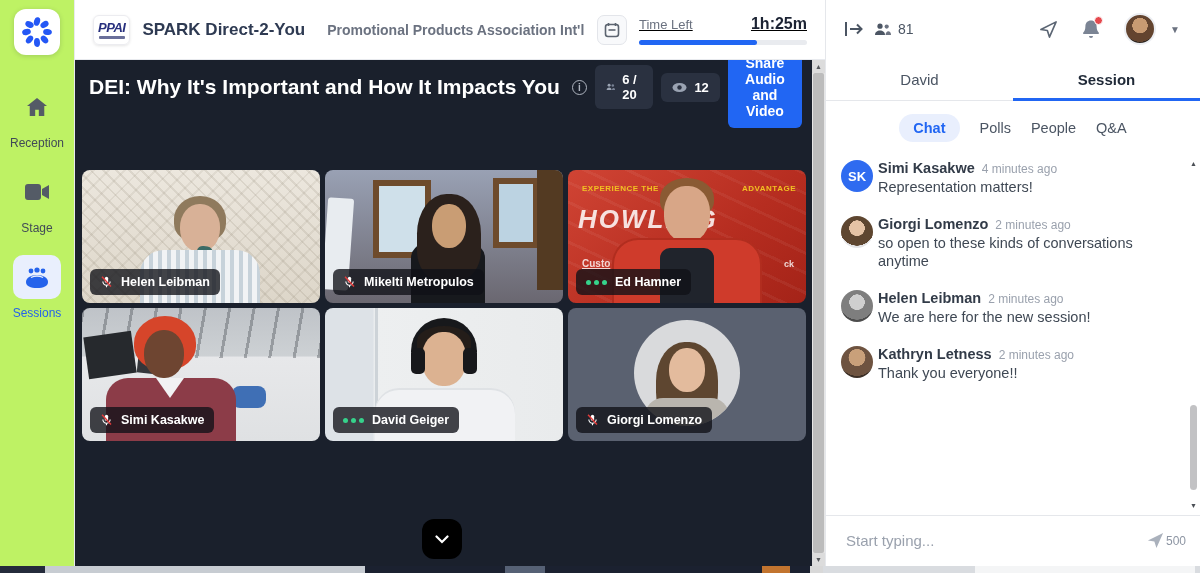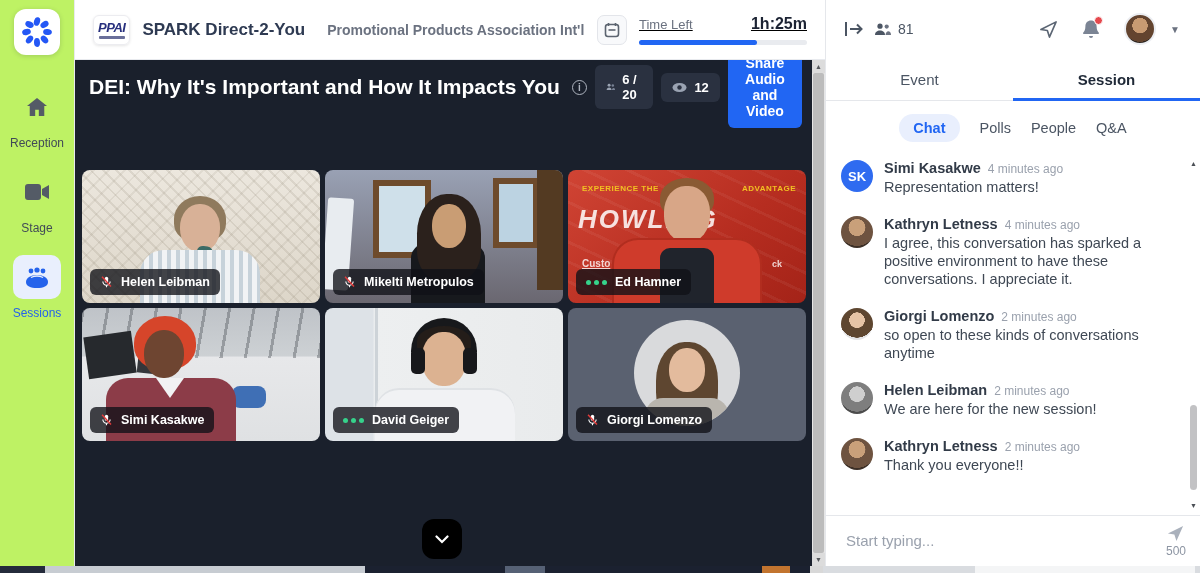--- a/index.html
+++ b/index.html
@@ -67,21 +67,21 @@
   .t2 .chair { width:74px; height:60px; left:86px; top:74px; background:#17191d; border-radius:14px 14px 0 0; }
   .t2 .hair { width:64px; height:86px; left:92px; top:24px; background:#2b211c; border-radius:46% 46% 34% 34%; }
   .t2 .head { width:34px; height:44px; left:107px; top:34px; background:#c99d74; border-radius:48%; }
   
   .t3 { background:linear-gradient(140deg,#d04434 0%,#b62d20 60%,#a42318 100%); }
   .t3 .tex { inset:0; background:repeating-linear-gradient(25deg, rgba(255,255,255,.05) 0 3px, transparent 3px 18px); }
   .t3 .bt1 { left:14px; top:14px; color:#f2c021; font-size:8px; font-weight:800; letter-spacing:.5px; }
   .t3 .bt2 { right:10px; top:14px; color:#f2c021; font-size:8px; font-weight:800; letter-spacing:.5px; }
   .t3 .bword { left:10px; top:34px; color:rgba(255,255,255,.85); font-size:26px; font-weight:800; font-style:italic; letter-spacing:2px; }
   .t3 .bb1 { left:14px; bottom:34px; color:rgba(255,255,255,.8); font-size:10px; font-weight:700;text-decoration:underline; }
-  .t3 .bb2 { right:24px; bottom:34px; color:rgba(255,255,255,.8); font-size:9px; font-weight:700; }
+  .t3 .bb2 { right:12px; bottom:34px; color:rgba(255,255,255,.8); font-size:9px; font-weight:700; }
   .t3 .hair { width:54px; height:40px; left:92px; top:8px; background:#8a5a33; border-radius:50% 50% 40% 40%; }
   .t3 .head { width:46px; height:56px; left:96px; top:16px; background:#d8a687; border-radius:46%; }
   .t3 .body { width:150px; height:70px; left:44px; top:68px; border-radius:26px 26px 0 0; background:#cf3b2b; box-shadow:inset 0 0 0 2px rgba(120,20,10,.35); }
   .t3 .inner { width:54px; height:60px; left:92px; top:78px; background:#20242c; border-radius:10px 10px 0 0; }
   
   .t4 { background:linear-gradient(180deg,#bfc3c8 0%,#cdd1d4 36%,#e7e8ea 37%,#dfe1e3 100%); }
   .t4 .beams { left:0; top:0; right:0; height:50px; background:repeating-linear-gradient(100deg, rgba(88,93,99,.45) 0 3px, transparent 3px 24px); }
   .t4 .dark1 { width:48px; height:42px; left:4px; top:26px; background:#26292d; transform:rotate(-8deg); }
   .t4 .dark2 { width:30px; height:26px; left:56px; top:40px; background:#33363b; transform:rotate(6deg); }
   .t4 .bag { width:34px; height:22px; left:150px; top:78px; background:#3f6fb5; border-radius:8px; }
@@ -131,39 +131,39 @@
   .tabs { display:flex; border-bottom:1px solid #e5e7eb; flex:none; height:43px; }
   .tab { flex:1; text-align:center; line-height:43px; font-size:15px; color:#4b5563; position:relative; cursor:pointer; }
   .tab.active { color:#1f2937; font-weight:700; }
   .tab.active::after { content:""; position:absolute; left:0; right:0; bottom:-1px; height:3px; background:#2166f3; }
 
   .subtabs { display:flex; align-items:center; justify-content:center; gap:20px; height:53px; flex:none; font-size:14.5px; color:#4b5563; }
   .subtab { cursor:pointer; }
   .subtab.active { background:#e9effd; color:#2166f3; font-weight:700; border-radius:16px; padding:6px 14px; }
 
   .messages { flex:1; padding:6px 30px 0 15px; overflow:hidden; position:relative; }
-  .msg { display:flex; gap:11px; margin-bottom:19px; }
+  .msg { display:flex; gap:5px; margin-bottom:19px; }
   .avatar { width:32px; height:32px; border-radius:50%; flex:none; }
   .av-initials { background:#2f6bf0; color:#fff; font-size:13px; font-weight:700; display:flex; align-items:center; justify-content:center; }
   .av-kathryn { background:radial-gradient(circle at 50% 36%, #c9a07a 0 32%, #6e5340 33% 70%, #3c2f26 71%); }
   .av-giorgi { background:radial-gradient(circle at 50% 38%, #e5c3a5 0 30%, #5e4630 31% 68%, #e4e4e6 69%); }
   .av-helen { background:radial-gradient(circle at 50% 38%, #cfcfcf 0 30%, #7e7e7e 31% 68%, #4c4c4c 69%); }
   .msg-head { font-size:14.5px; font-weight:700; color:#323b48; }
   .msg-time { font-size:12px; font-weight:400; color:#9aa1ad; margin-left:7px; }
   .msg-text { font-size:14.5px; color:#3f4854; line-height:1.24; margin-top:3px; }
 
   .chat-scroll { position:absolute; right:1px; top:4px; bottom:4px; width:11px; }
   .chat-scroll .c-arrow { position:absolute; left:0; width:11px; height:11px; color:#4b4f55; font-size:7px; line-height:11px; text-align:center; }
   .chat-scroll .c-up { top:0; } .chat-scroll .c-down { bottom:0; }
   .chat-scroll .c-thumb { position:absolute; left:2px; width:7px; top:70%; height:24%; background:#c2c2c4; border-radius:4px; }
 
   .composer { border-top:1px solid #e5e7eb; height:58px; flex:none; display:flex; align-items:center; padding:0 14px 8px 20px; gap:10px; }
   .composer input { flex:1; border:none; outline:none; font-family:inherit; font-size:15px; color:#333; background:transparent; }
   .composer input::placeholder { color:#9aa1ad; }
-  .send-col { display:flex; flex-direction:column; align-items:center; gap:1px; }
+  .send-col { display:flex; flex-direction:row; align-items:center; gap:1px; }
   .char-count { font-size:12px; color:#8d95a3; }
 
   svg { display:block; }
 </style>
 </head>
 <body>
 
 <div class="app">
 
   <nav class="sidebar">
@@ -427,48 +427,41 @@
           <path d="M9 1.5c3.4 0 5.6 2.4 5.6 5.8 0 3.6 1 5 2.1 6.1.5.5.2 1.6-.7 1.6H2c-.9 0-1.2-1.1-.7-1.6 1.1-1.1 2.1-2.5 2.1-6.1C3.4 3.9 5.6 1.5 9 1.5z" fill="#7b8494"></path>
           <path d="M7 17a2 2 0 0 0 4 0z" fill="#7b8494"></path>
         </svg>
         <span class="bell-dot"></span>
       </div>
       <div class="me-avatar"></div>
       <span class="chev">▼</span>
     </div>
 
     <div class="tabs">
-      <div class="tab">Event</div>
+      <div class="tab">David</div>
       <div class="tab active">Session</div>
     </div>
 
     <div class="subtabs">
       <span class="subtab active">Chat</span>
       <span class="subtab">Polls</span>
       <span class="subtab">People</span>
       <span class="subtab">Q&amp;A</span>
     </div>
 
     <div class="messages">
 
       <div class="msg">
         <div class="avatar av-initials">SK</div>
         <div>
           <div class="msg-head"><span>Simi Kasakwe</span><span class="msg-time">4 minutes ago</span></div>
           <div class="msg-text">Representation matters!</div>
         </div>
       </div>
 
-      <div class="msg">
-        <div class="avatar av-kathryn"></div>
-        <div>
-          <div class="msg-head"><span>Kathryn Letness</span><span class="msg-time">4 minutes ago</span></div>
-          <div class="msg-text">I agree, this conversation has sparked a positive environment to have these conversations. I appreciate it.</div>
-        </div>
-      </div>
 
       <div class="msg">
         <div class="avatar av-giorgi"></div>
         <div>
           <div class="msg-head"><span>Giorgi Lomenzo</span><span class="msg-time">2 minutes ago</span></div>
           <div class="msg-text">so open to these kinds of conversations anytime</div>
         </div>
       </div>
 
       <div class="msg">

